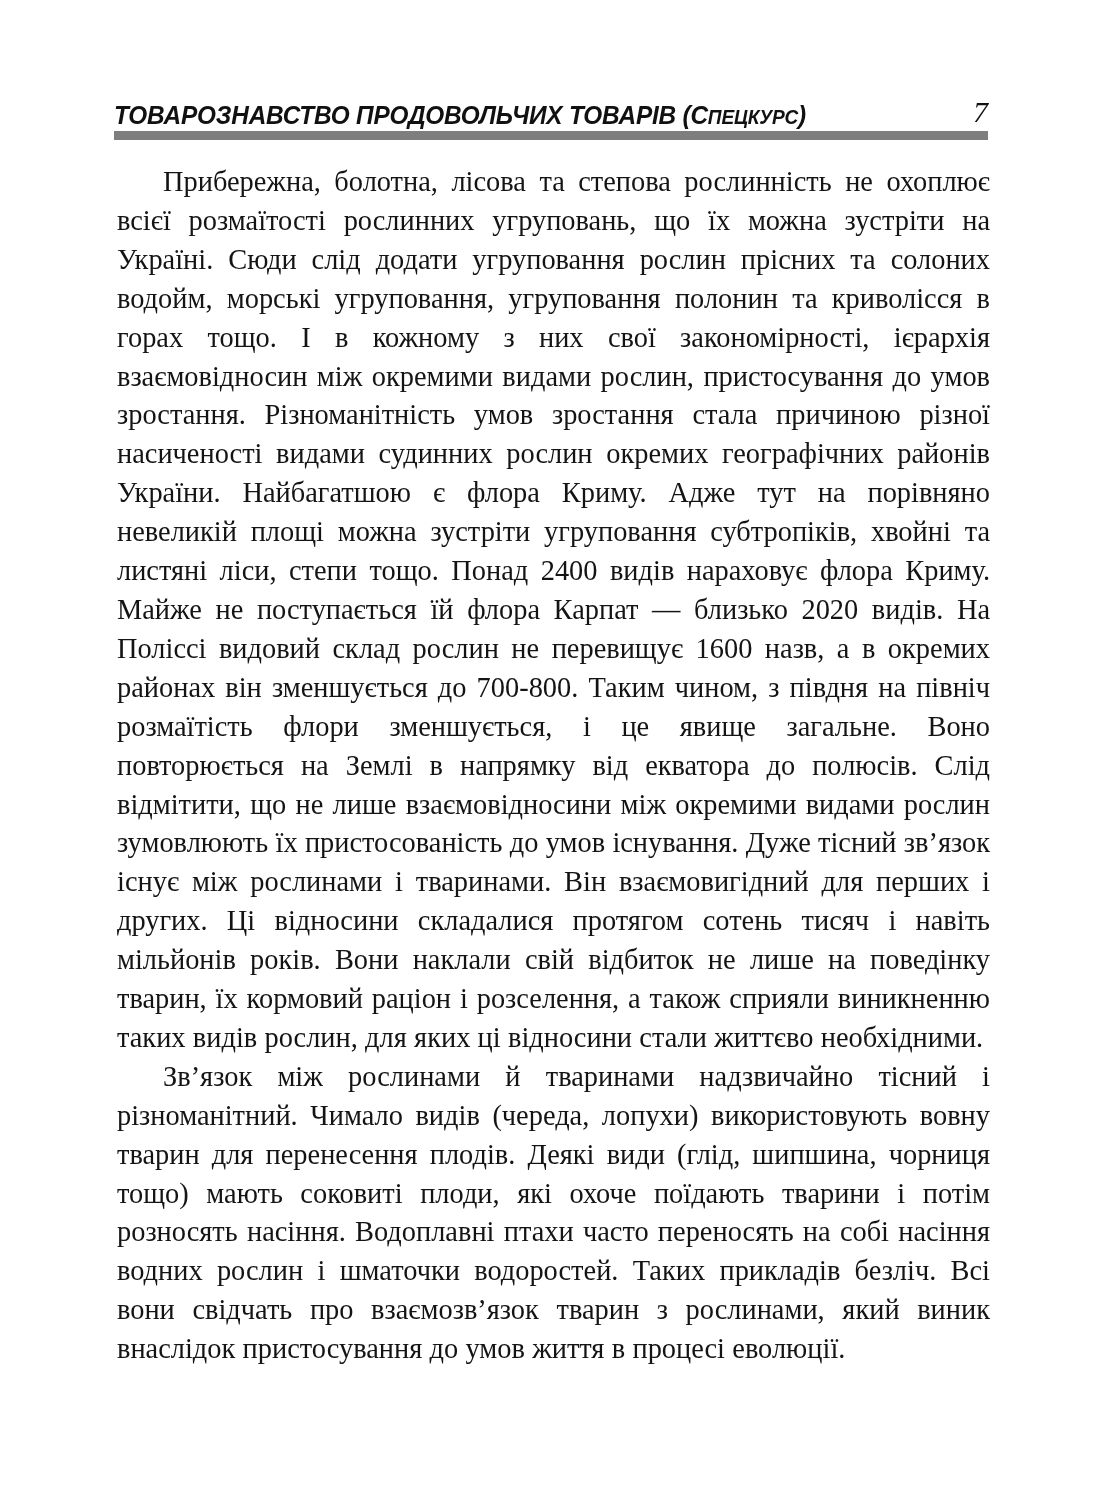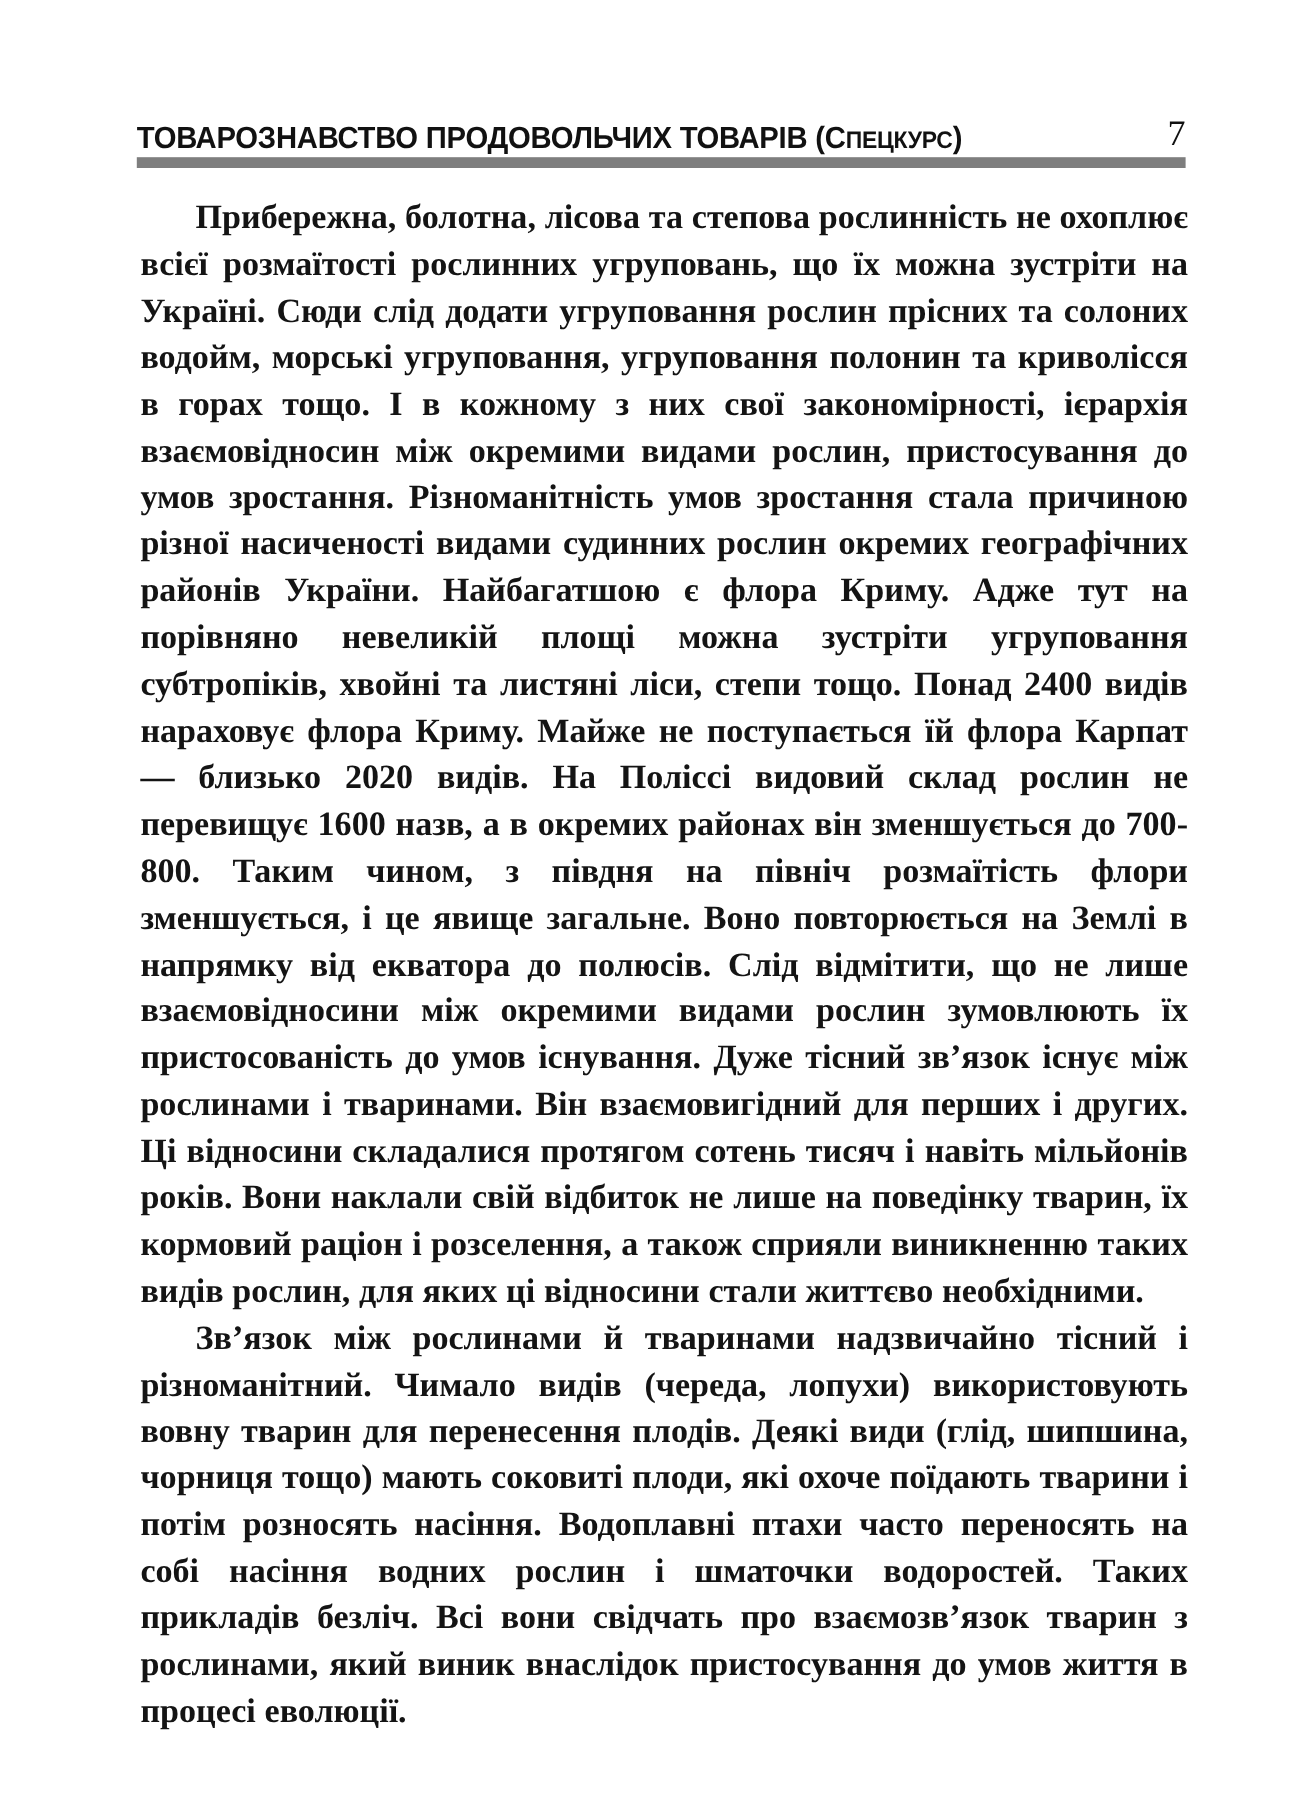--- a/index.html
+++ b/index.html
@@ -26,20 +26,21 @@
   
   .running-head {
     position: absolute;
     left: 114px;
     top: 88px;
     width: 874px;
     height: 40px;
     display: flex;
     align-items: flex-end;
     justify-content: space-between;
+    font-style: italic;
   }
 
   .head-title {
     font-family: "Liberation Sans", "DejaVu Sans", sans-serif;
     font-weight: bold;
     font-size: 25.5px;
     letter-spacing: -0.2px;
     line-height: 1;
     white-space: nowrap;
     color: #111111;
@@ -80,21 +81,20 @@
 
   .body-text p {
     margin: 0;
     text-align: justify;
     text-justify: inter-word;
     font-size: 28.4px;
     line-height: 38.9px;
     text-indent: 46px;
     hyphens: manual;
     word-spacing: 0.2px;
-    font-weight: bold;
   }
 </style>
 </head>
 <body>
 
 <div class="page">
 
   <div class="running-head">
     <div class="head-title"><span>ТОВАРОЗНАВСТВО ПРОДОВОЛЬЧИХ ТОВАРІВ </span><span class="spec"><span>(С</span><span class="sc">ПЕЦКУРС</span><span>)</span></span></div>
     <div class="head-folio">7</div>

